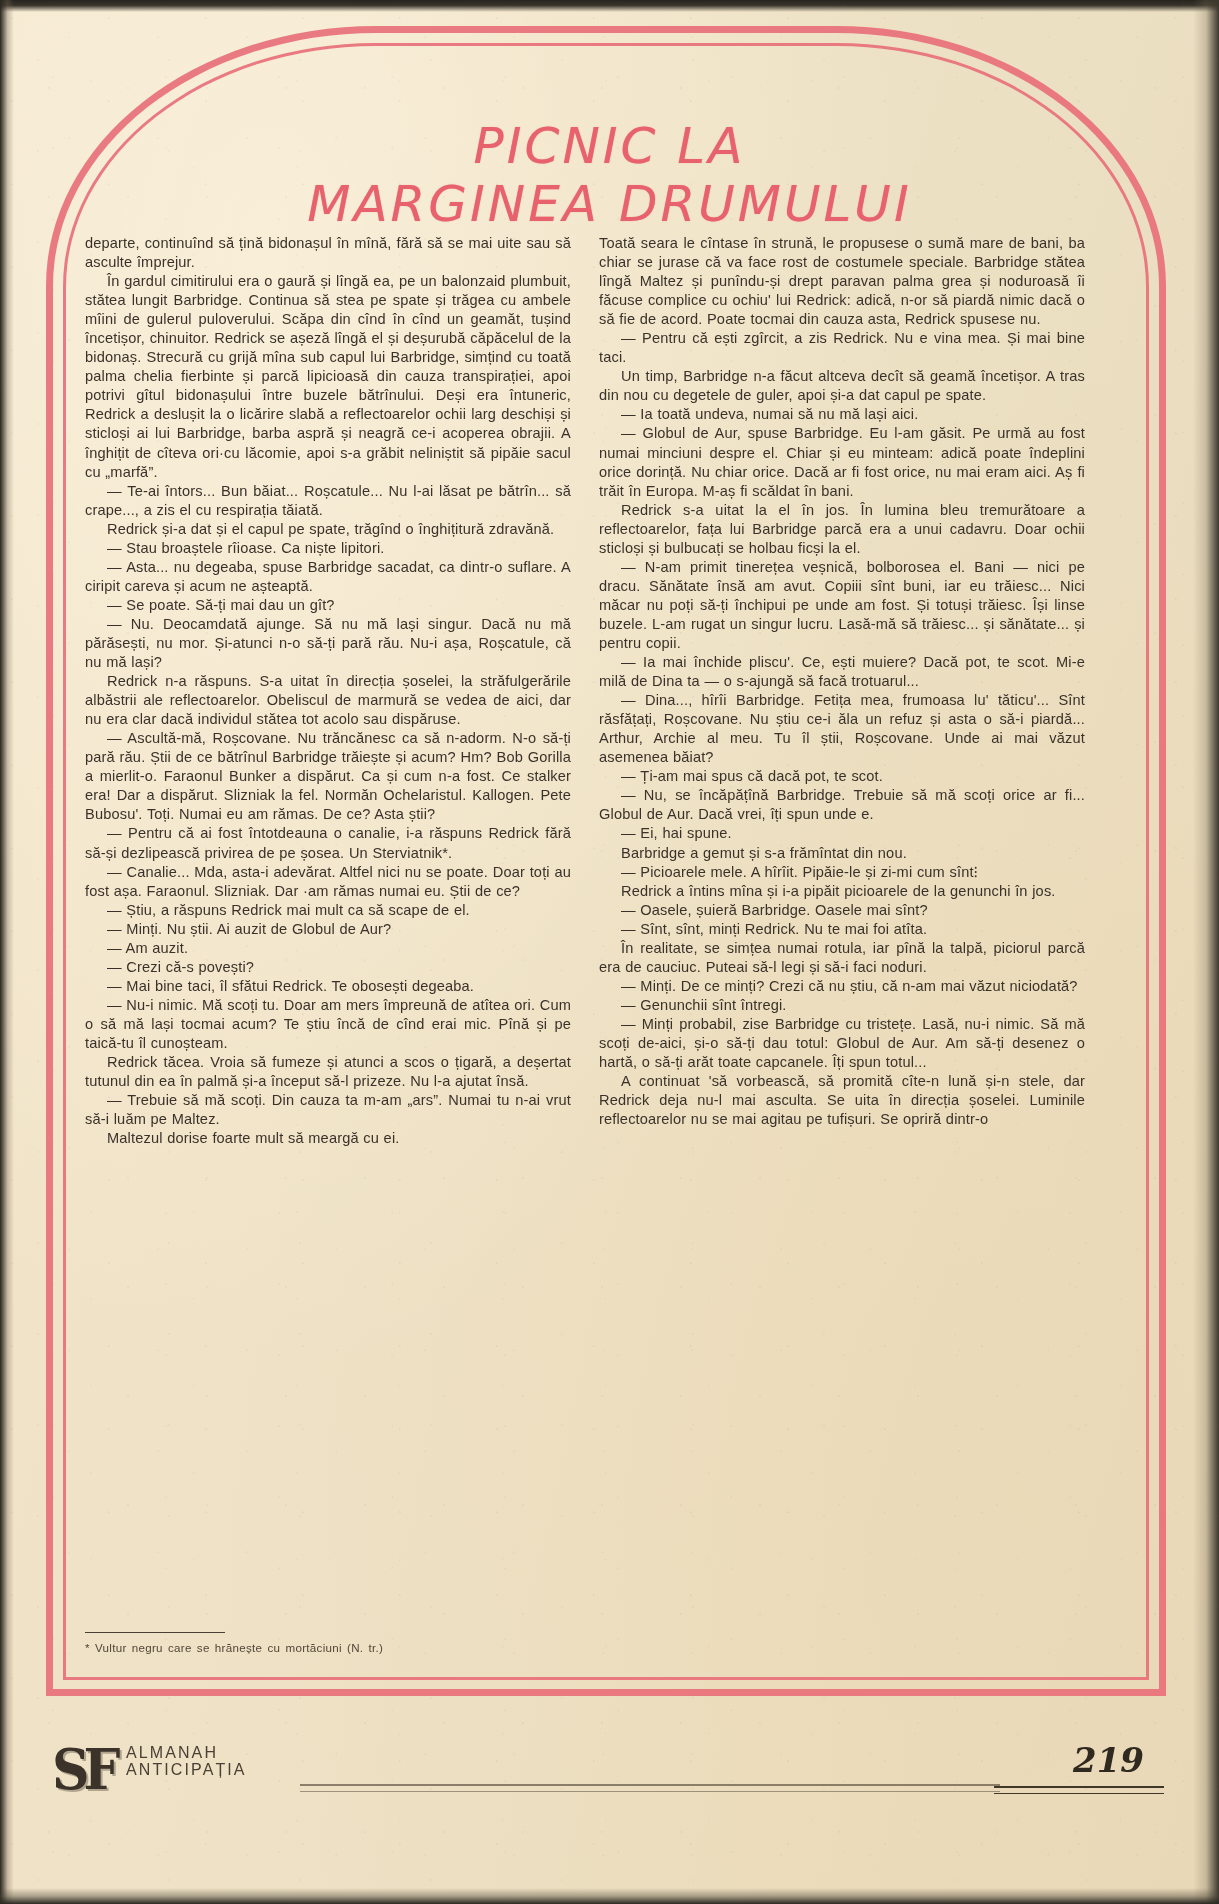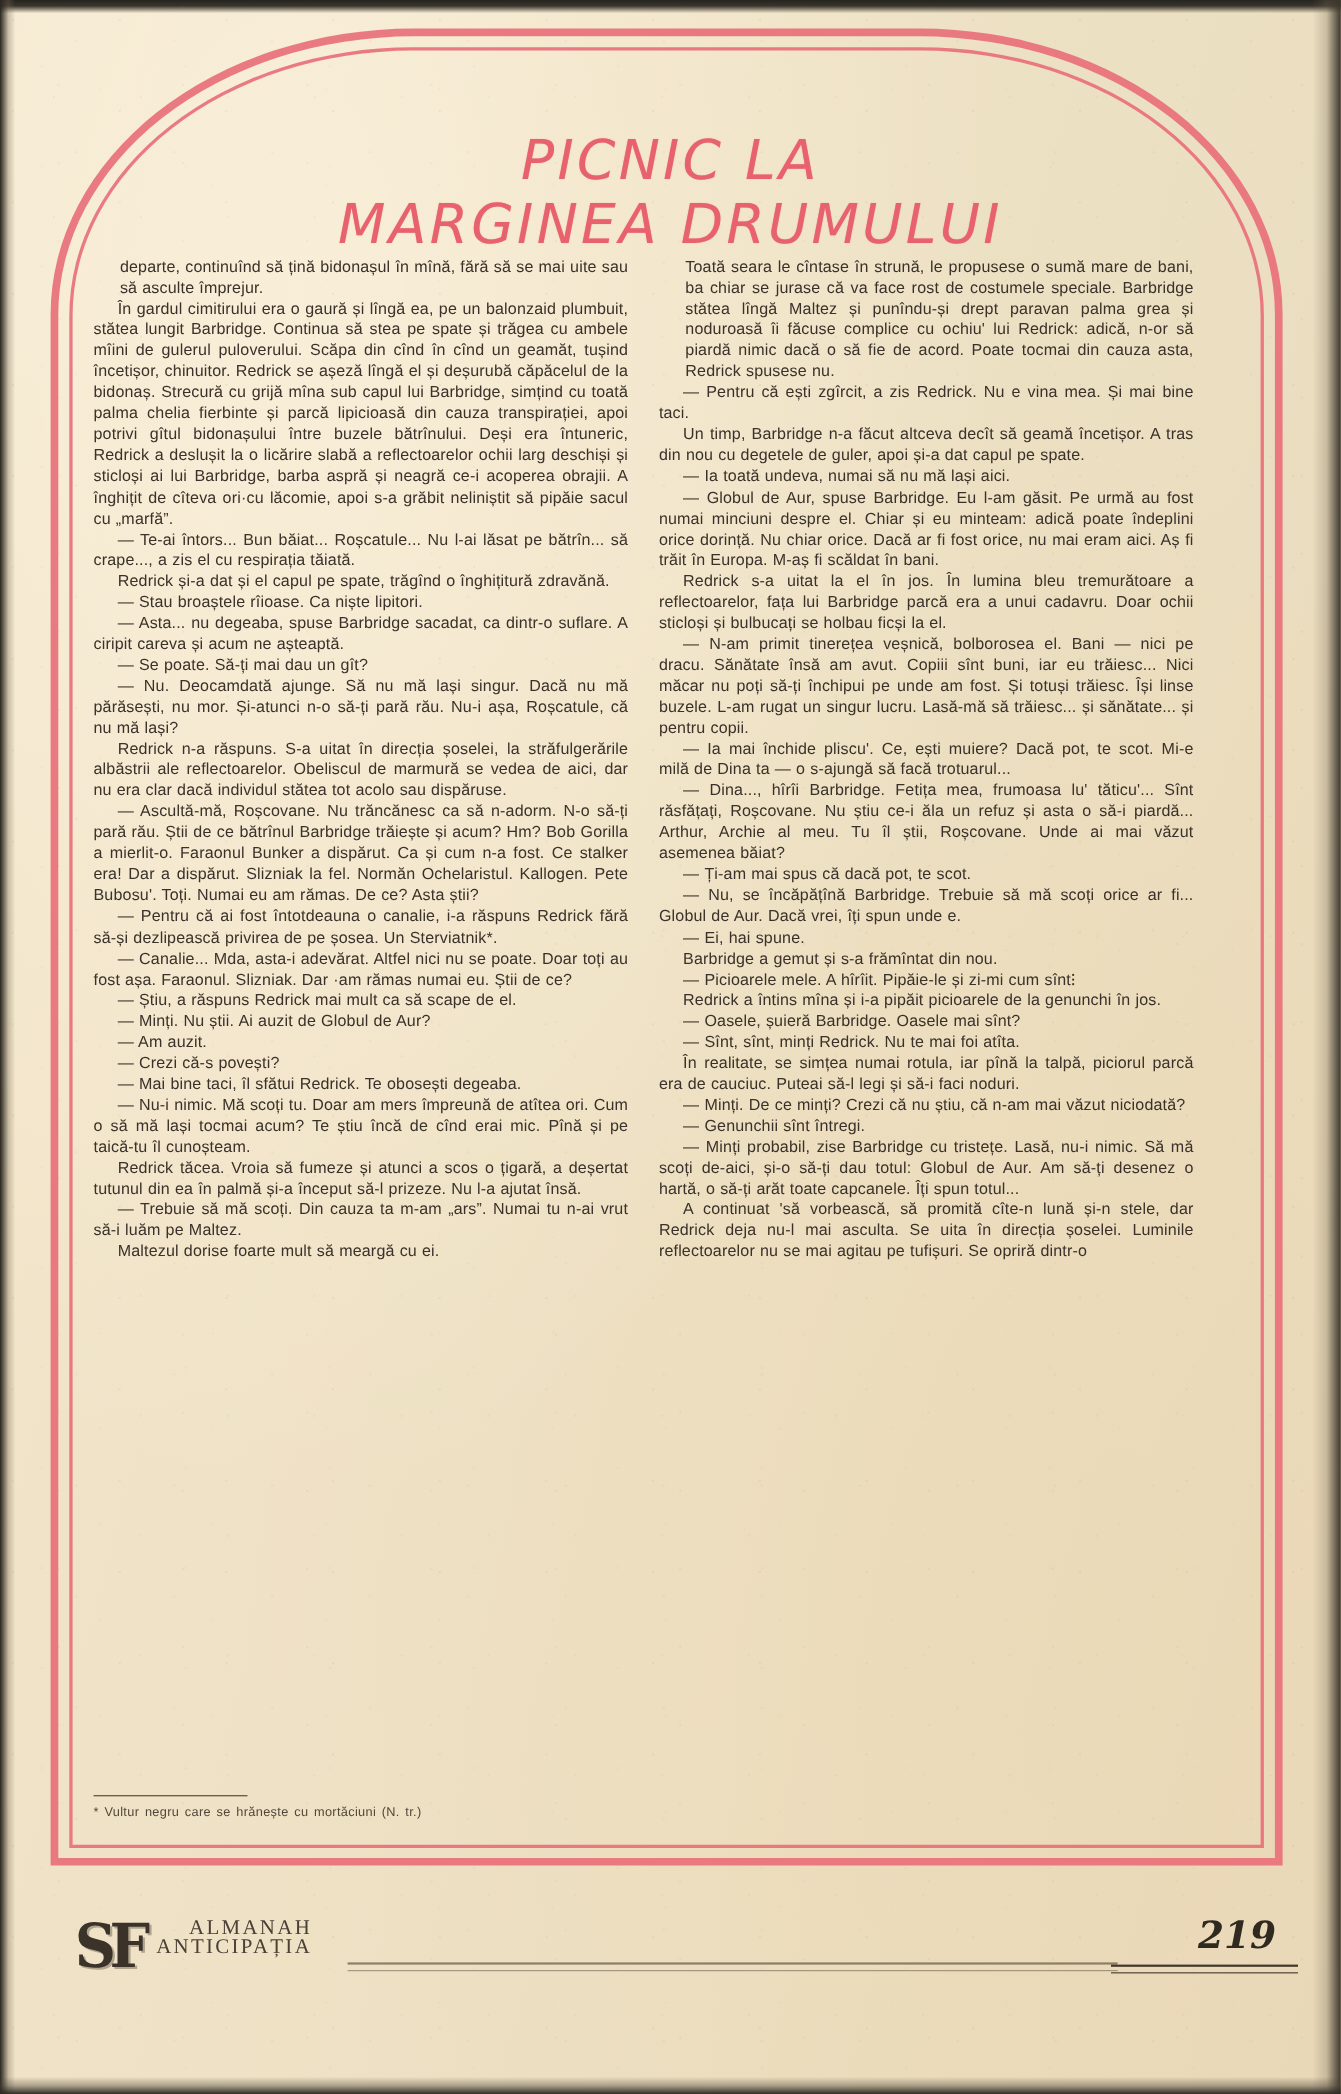--- a/index.html
+++ b/index.html
@@ -101,21 +101,21 @@
     margin: 0;
     font-size: 14.6px;
     line-height: 19.05px;
     text-align: justify;
     text-justify: inter-word;
     color: #3a322a;
     letter-spacing: 0.15px;
     word-spacing: 0.4px;
   }
   .col p.indent { text-indent: 22px; }
-  .col p.cont  { text-indent: 0; margin-left: 24px; }
+  .col p.cont  { text-indent: 0; }
 
   
   .footnote-wrap {
     position: absolute;
     left: 85px;  top: 1632px;
     width: 486px;
   }
   .footnote-rule {
     width: 140px; height: 0;
     border-top: 1.6px solid #4a4036;
@@ -125,47 +125,45 @@
     font-size: 11.6px;
     line-height: 14px;
     color: #51463a;
     letter-spacing: 0.3px;
     word-spacing: 1.6px;
   }
 
   
   .footer {
     position: absolute;
-    left: 68px; top: 1740px;
+    left: 52px; top: 1740px;
     width: 1120px;
     height: 80px;
-    text-align: right;
   }
   .sf-logo {
     position: absolute; left: 0; top: 4px;
     width: 62px; height: 58px;
   }
   .sf-logo .glyph {
     font-family: "DejaVu Serif", serif;
     font-weight: bold;
     font-size: 52px;
     line-height: 52px;
     color: #3b332a;
     letter-spacing: -6px;
     display: block;
     transform: scaleY(1.06);
     text-shadow: 2px 2px 0 rgba(59,51,42,0.35);
   }
   .almanah {
     position: absolute; left: 74px; top: 4px;
-    font-size: 19px;
+    font-size: 16px;
     line-height: 17px;
     letter-spacing: 2.1px;
     color: #4a4036;
-    font-family: Liberation Serif, serif;
   }
   .footer-rules {
     position: absolute; left: 248px; top: 44px; width: 700px;
   }
   .footer-rules .r1 { height: 0; border-top: 2.2px solid #6b5e4c; opacity: .75; }
   .footer-rules .r2 { height: 0; border-top: 1.6px solid #6b5e4c; opacity: .6; margin-top: 5px; }
   .pageno {
     position: absolute; right: 28px; top: 0;
     font-family: "DejaVu Serif", serif;
     font-style: italic;

